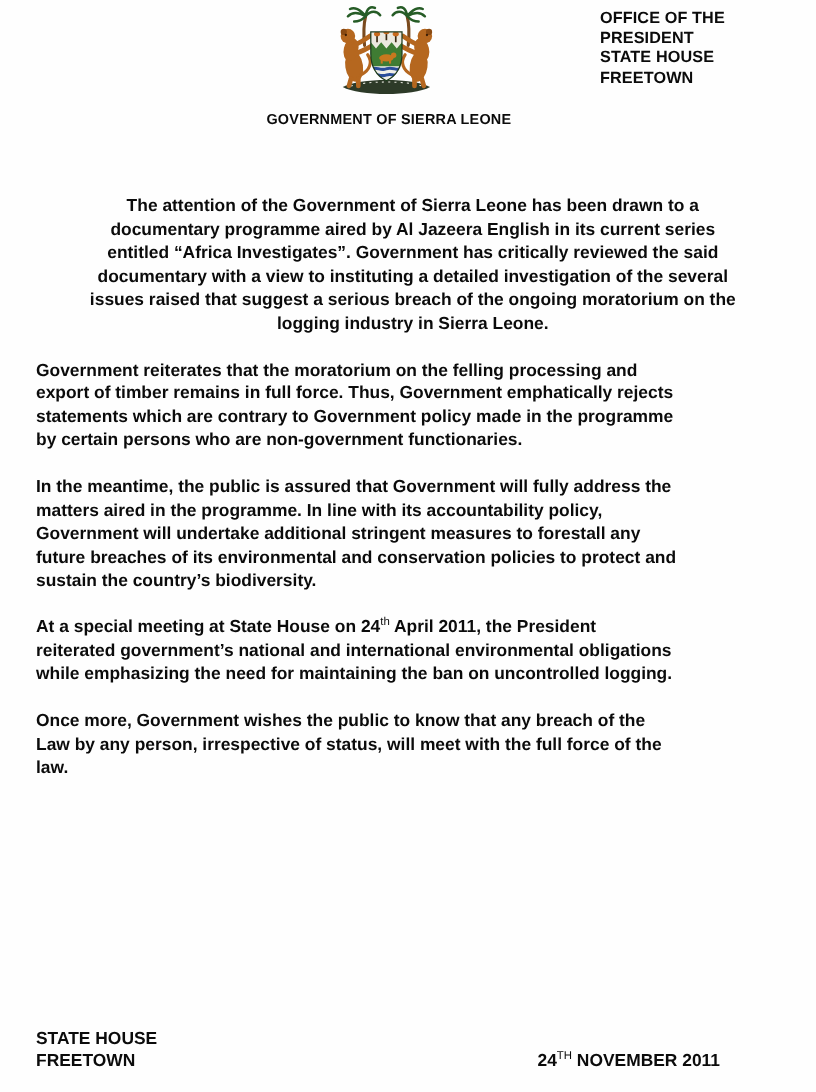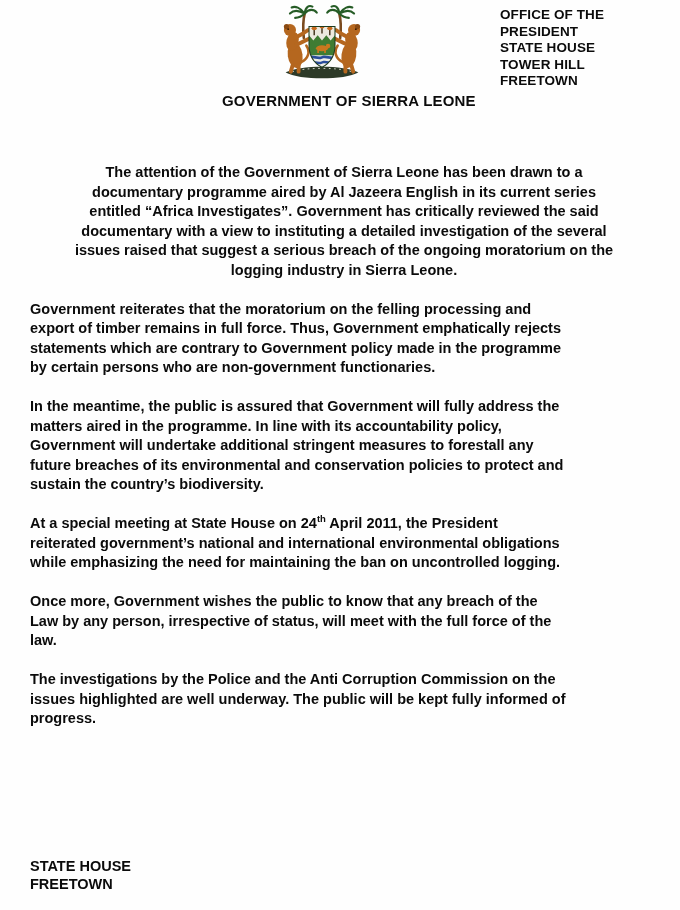--- a/index.html
+++ b/index.html
@@ -18,21 +18,21 @@
   
   .crest-block {
     position: absolute;
     left: 222px; top: 3px;
     width: 200px;
     text-align: center;
   }
   .crest-svg { display: block; margin: 0 auto; }
   .crest-caption {
     margin-top: 2px;
-    font-size: 15px;
+    font-size: 12px;
     font-weight: bold;
     letter-spacing: 0.2px;
     white-space: nowrap;
   }
   .address-block {
     position: absolute;
     left: 464px; top: 7px;
     font-size: 13.5px;
     font-weight: bold;
     line-height: 16.5px;
@@ -55,21 +55,21 @@
   }
   .doc-title .italic { font-style: italic; }
   .para {
     font-size: 14.5px;
     font-weight: bold;
     line-height: 19.5px;
     white-space: pre-line;
     margin-top: 19.5px;
   }
   .para:first-of-type { margin-top: 0; text-align: center; }
-  sup { font-size: 9.5px; vertical-align: super; line-height: 0; font-weight: bold; }
+  sup { font-size: 9.5px; vertical-align: super; line-height: 0; font-weight: normal; }
   
   .footer {
     position: absolute;
     left: 30px; right: 80px; top: 858px;
     display: flex;
     justify-content: space-between;
     align-items: flex-end;
     font-size: 14.5px;
     font-weight: bold;
     line-height: 17.5px;
@@ -147,21 +147,20 @@
         <path d="M45,67 C50,65 55,69 60,67 C65,65 70,69 75,67 V70 C70,72 65,68 60,70 C55,72 50,68 45,70 Z" fill="#2a4d9b"></path>
       </g>
       <path d="M45,27 H75 V48 C75,60 70,69 60,74 C50,69 45,60 45,48 Z" fill="none" stroke="#1e3a1e" stroke-width="1.2"></path>
     </svg>
     <div class="crest-caption">GOVERNMENT OF SIERRA LEONE</div>
   </div>
 
   <div class="address-block">
     <div>OFFICE OF THE PRESIDENT</div>
     <div>STATE HOUSE</div>
-    <div>TOWER HILL</div>
     <div>FREETOWN</div>
   </div>
 
   <div class="content">
 
     <p class="para">The attention of the Government of Sierra Leone has been drawn to a
 documentary programme aired by Al Jazeera English in its current series
 entitled “Africa Investigates”. Government has critically reviewed the said
 documentary with a view to instituting a detailed investigation of the several
 issues raised that suggest a serious breach of the ongoing moratorium on the
@@ -174,25 +173,23 @@
 matters aired in the programme. In line with its accountability policy,
 Government will undertake additional stringent measures to forestall any
 future breaches of its environmental and conservation policies to protect and
 sustain the country’s biodiversity.</p>
     <p class="para"><span>At a special meeting at State House on 24</span><sup>th</sup><span> April 2011, the President
 reiterated government’s national and international environmental obligations
 while emphasizing the need for maintaining the ban on uncontrolled logging.</span></p>
     <p class="para">Once more, Government wishes the public to know that any breach of the
 Law by any person, irrespective of status, will meet with the full force of the
 law.</p>
-    <p class="para">The investigations by the Police and the Anti Corruption Commission on the
-issues highlighted are well underway. The public will be kept fully informed of
-progress.</p>
   </div>
 
   <div class="footer">
     <div>
       <div>STATE HOUSE</div>
       <div>FREETOWN</div>
     </div>
+    <div class="footer-date"><span>24</span><sup>TH</sup><span> NOVEMBER 2011</span></div>
   </div>
 
 </div>
 
 </body></html>

